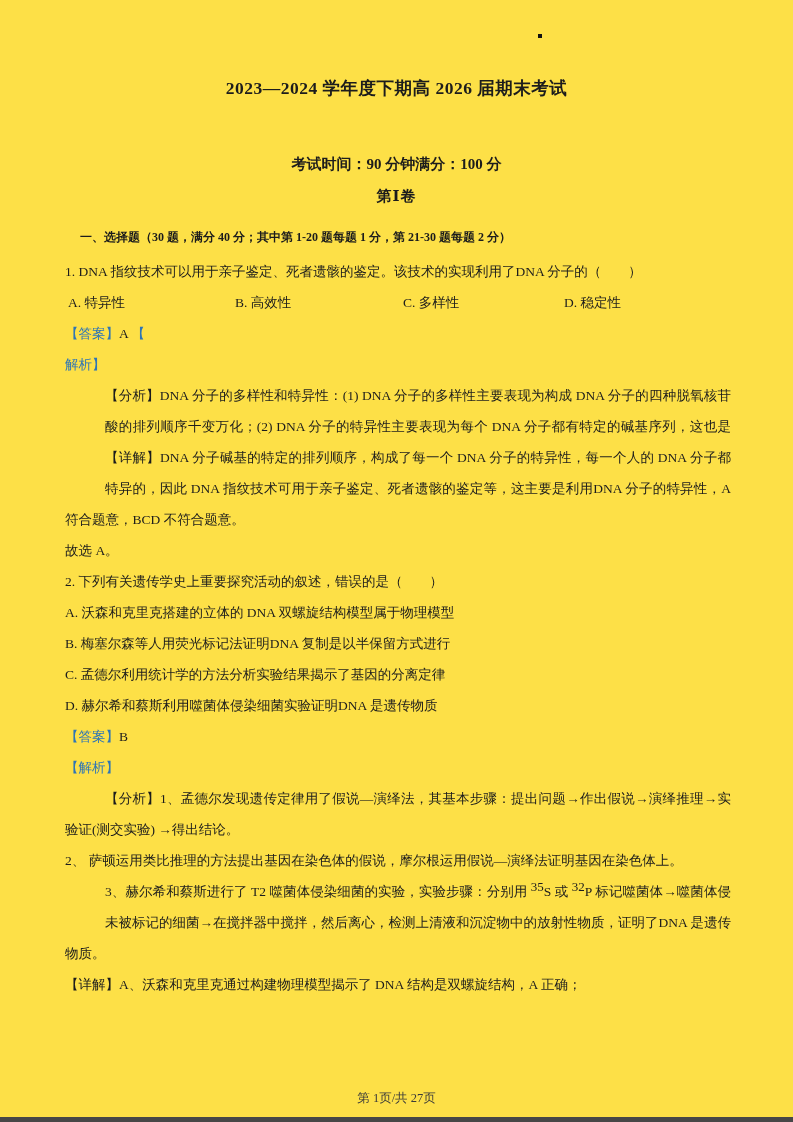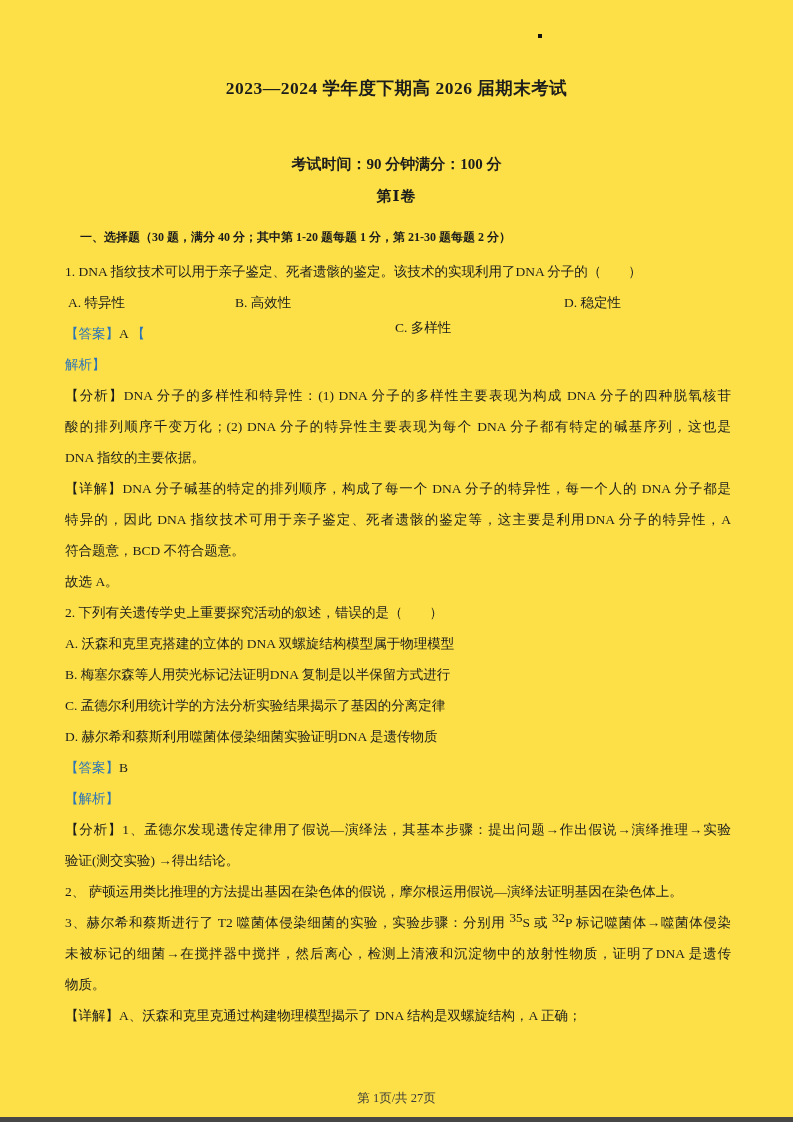--- a/index.html
+++ b/index.html
@@ -33,23 +33,24 @@
     font-size:13.5px;
     position:relative;
     white-space:nowrap;
   }
   .line.fill {
     white-space:normal;
     text-align:justify;
     -moz-text-align-last:justify;
     text-align-last:justify;
     overflow:hidden;
+    margin-left:40px;
   }
   .opt-item { position:absolute; top:0; }
-  .opt-0 { left:3px;text-align:right; } .opt-1 { left:170px; } .opt-2 { left:330px;margin-top:25px; } .opt-3 { left:499px; }
+  .opt-0 { left:3px;text-align:right; } .opt-1 { left:170px; } .opt-2 { left:338px; } .opt-3 { left:499px; }
   sup { font-size:13px; line-height:0; vertical-align:super; }
   .footer {
     position:absolute; left:0; top:1090px; width:100%;
     text-align:center; font-size:12.5px; color:#3a3a3a;
   }
   .bottom-bar {
     position:absolute; left:0; bottom:0; width:100%; height:5px;
     background:#474747;
   }
 </style>
@@ -70,21 +71,20 @@
       <div class="line">
         <span class="opt-item opt-0">A. 特异性</span>
         <span class="opt-item opt-1">B. 高效性</span>
         <span class="opt-item opt-2">C. 多样性</span>
         <span class="opt-item opt-3">D. 稳定性</span>
       </div>
       <div class="line"><span style="color: rgb(46, 117, 182);">【答案】</span><span>A </span><span style="color: rgb(46, 117, 182);">【</span></div>
       <div class="line"><span style="color: rgb(46, 117, 182);">解析】</span></div>
       <div class="line fill"><span>【分析】DNA 分子的多样性和特异性：(1) DNA 分子的多样性主要表现为构成 DNA 分子的四种脱氧核苷</span></div>
       <div class="line fill"><span>酸的排列顺序千变万化；(2) DNA 分子的特异性主要表现为每个 DNA 分子都有特定的碱基序列，这也是</span></div>
-      <div class="line"><span>DNA 指纹的主要依据。</span></div>
       <div class="line fill"><span>【详解】DNA 分子碱基的特定的排列顺序，构成了每一个 DNA 分子的特异性，每一个人的 DNA 分子都是</span></div>
       <div class="line fill"><span>特异的，因此 DNA 指纹技术可用于亲子鉴定、死者遗骸的鉴定等，这主要是利用DNA 分子的特异性，A</span></div>
       <div class="line"><span>符合题意，BCD 不符合题意。</span></div>
       <div class="line"><span>故选 A。</span></div>
       <div class="line"><span>2. 下列有关遗传学史上重要探究活动的叙述，错误的是（　　）</span></div>
       <div class="line"><span>A. 沃森和克里克搭建的立体的 DNA 双螺旋结构模型属于物理模型</span></div>
       <div class="line"><span>B. 梅塞尔森等人用荧光标记法证明DNA 复制是以半保留方式进行</span></div>
       <div class="line"><span>C. 孟德尔利用统计学的方法分析实验结果揭示了基因的分离定律</span></div>
       <div class="line"><span>D. 赫尔希和蔡斯利用噬菌体侵染细菌实验证明DNA 是遗传物质</span></div>
       <div class="line"><span style="color: rgb(46, 117, 182);">【答案】</span><span>B</span></div>

